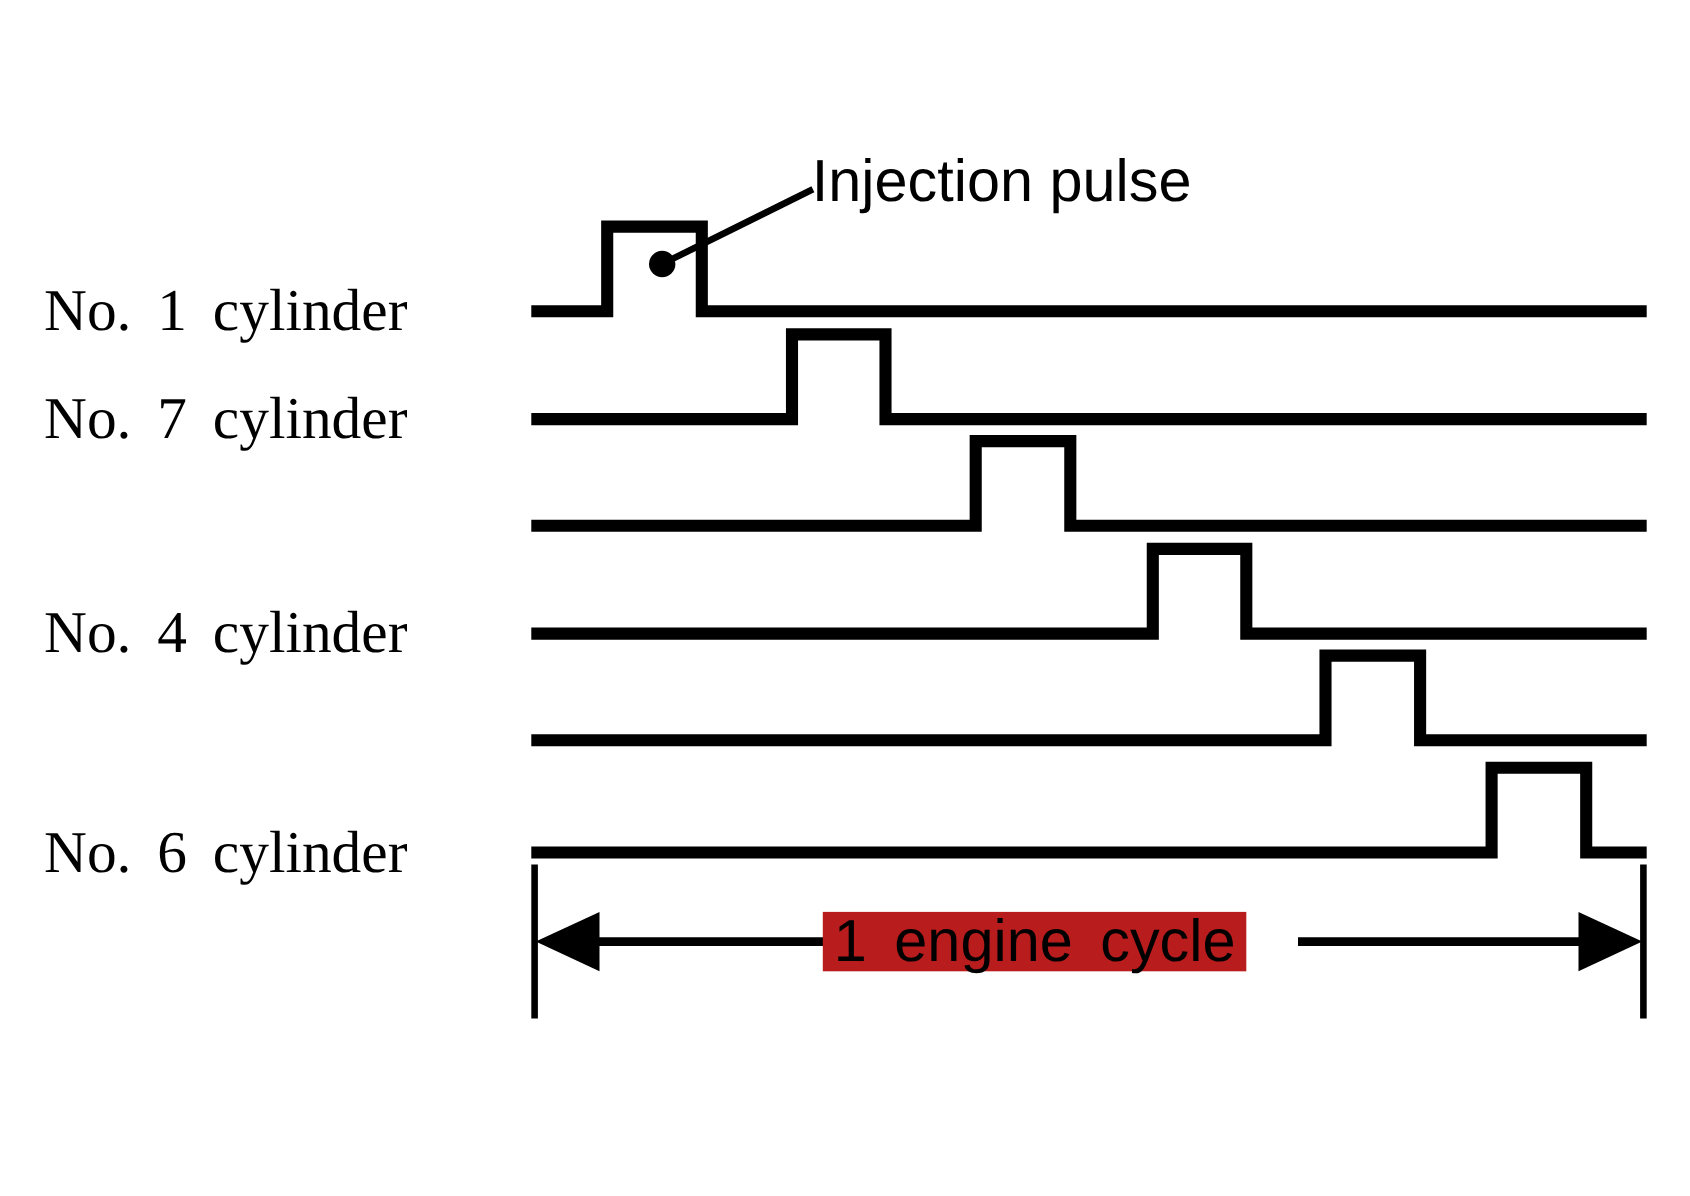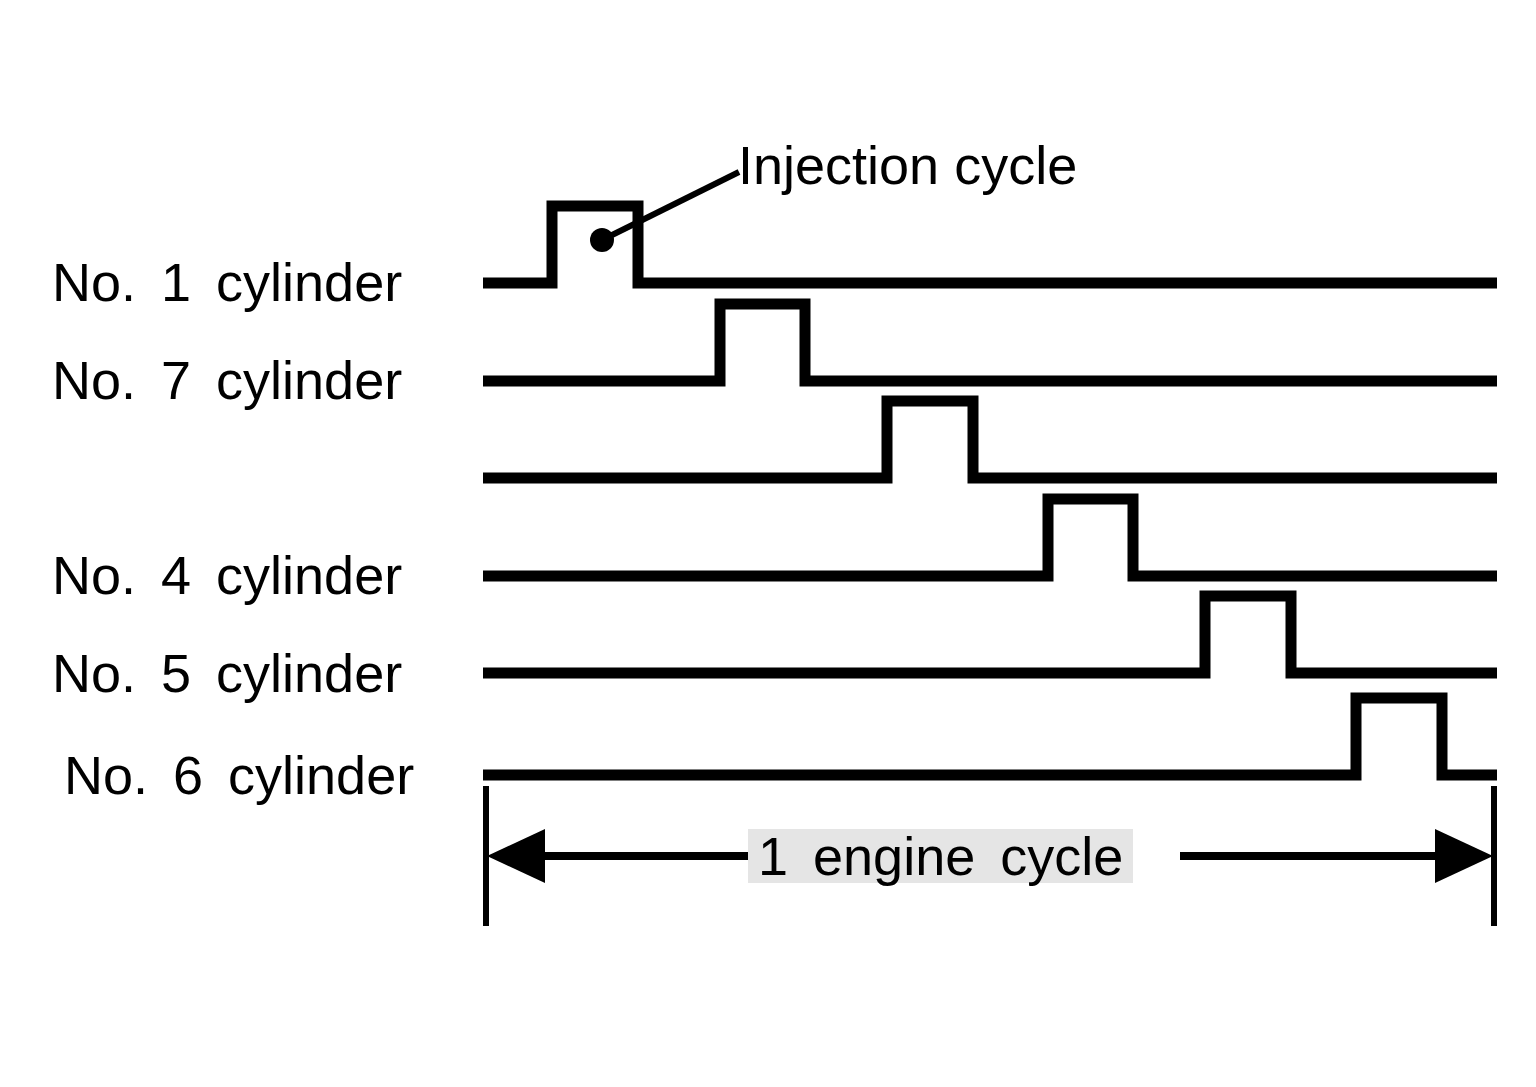--- a/index.html
+++ b/index.html
@@ -10,61 +10,61 @@
   #canvas {
     position: relative;
     width: 1536px;
     height: 1087px;
     background: #ffffff;
     font-family: "Liberation Sans", sans-serif;
     overflow: hidden;
   }
   .row-label {
     position: absolute;
-    left: 52px;
+    left: 40px;
     font-size: 54px;
     line-height: 54px;
     color: #000000;
     white-space: nowrap;
     word-spacing: 10px;
     letter-spacing: 0px;
+    font-family: Liberation Serif, serif;
   }
   .callout-label {
     position: absolute;
     font-size: 54px;
     line-height: 54px;
     color: #000000;
     white-space: nowrap;
   }
   .cycle-label {
     position: absolute;
     font-size: 54px;
     line-height: 54px;
     color: #000000;
     white-space: nowrap;
     word-spacing: 10px;
-    background: #e5e5e5;
+    background: #b91c1c;
     padding: 0 10px;
   }
   svg.plot {
     position: absolute;
     left: 0;
     top: 0;
   }
 </style>
 </head>
 <body>
 
 <div id="canvas">
 
   <div class="row-label" style="top:255px;">No.  1  cylinder</div>
   <div class="row-label" style="top:353px;">No.  7  cylinder</div>
   <div class="row-label" style="top:548px;">No.  4  cylinder</div>
-  <div class="row-label" style="top:646px;">No.  5  cylinder</div>
-  <div class="row-label" style="top:748px;margin-left:12px;">No.  6  cylinder</div>
+  <div class="row-label" style="top:748px;">No.  6  cylinder</div>
 
   <svg class="plot" width="1536" height="1087" viewBox="0 0 1536 1087">
 
     <polyline fill="none" stroke="#000000" stroke-width="11" stroke-linecap="butt" stroke-linejoin="miter" points="483,283 552,283 552,206 638,206 638,283 1497,283"></polyline>
 
     <polyline fill="none" stroke="#000000" stroke-width="11" stroke-linecap="butt" stroke-linejoin="miter" points="483,381 720,381 720,304 805,304 805,381 1497,381"></polyline>
 
     <polyline fill="none" stroke="#000000" stroke-width="11" stroke-linecap="butt" stroke-linejoin="miter" points="483,478 887,478 887,401 973,401 973,478 1497,478"></polyline>
 
     <polyline fill="none" stroke="#000000" stroke-width="11" stroke-linecap="butt" stroke-linejoin="miter" points="483,576 1048,576 1048,499 1133,499 1133,576 1497,576"></polyline>
@@ -82,17 +82,17 @@
     <line x1="1494" y1="786" x2="1494" y2="926" stroke="#000000" stroke-width="6"></line>
 
     <line x1="500" y1="856" x2="770" y2="856" stroke="#000000" stroke-width="8"></line>
     <polygon points="487,856 545,829 545,883" fill="#000000"></polygon>
 
     <line x1="1180" y1="856" x2="1480" y2="856" stroke="#000000" stroke-width="8"></line>
     <polygon points="1493,856 1435,829 1435,883" fill="#000000"></polygon>
 
   </svg>
 
-  <div class="callout-label" style="left:738px; top:138px;">Injection cycle</div>
+  <div class="callout-label" style="left:738px; top:138px;">Injection pulse</div>
 
   <div class="cycle-label" style="left:748px; top:829px;">1  engine  cycle</div>
 
 </div>
 
 </body></html>

